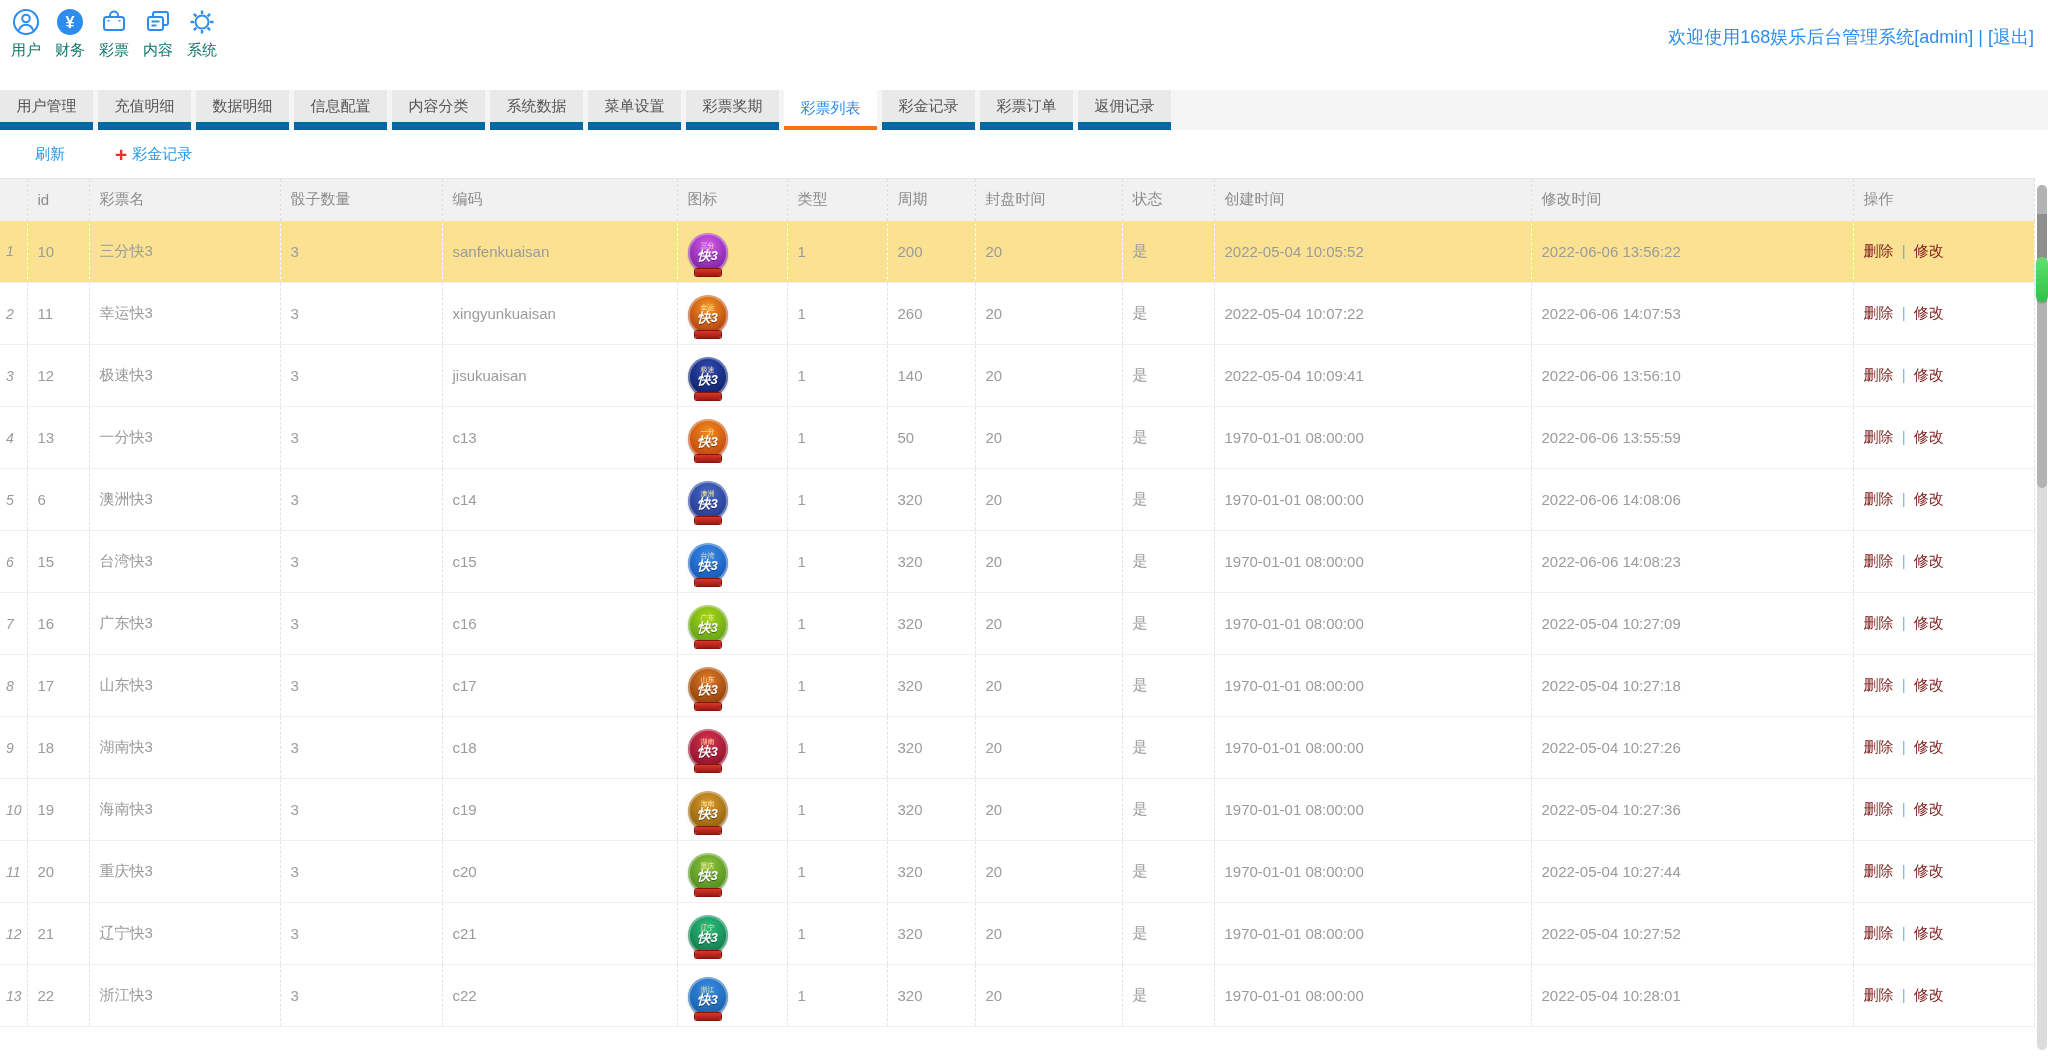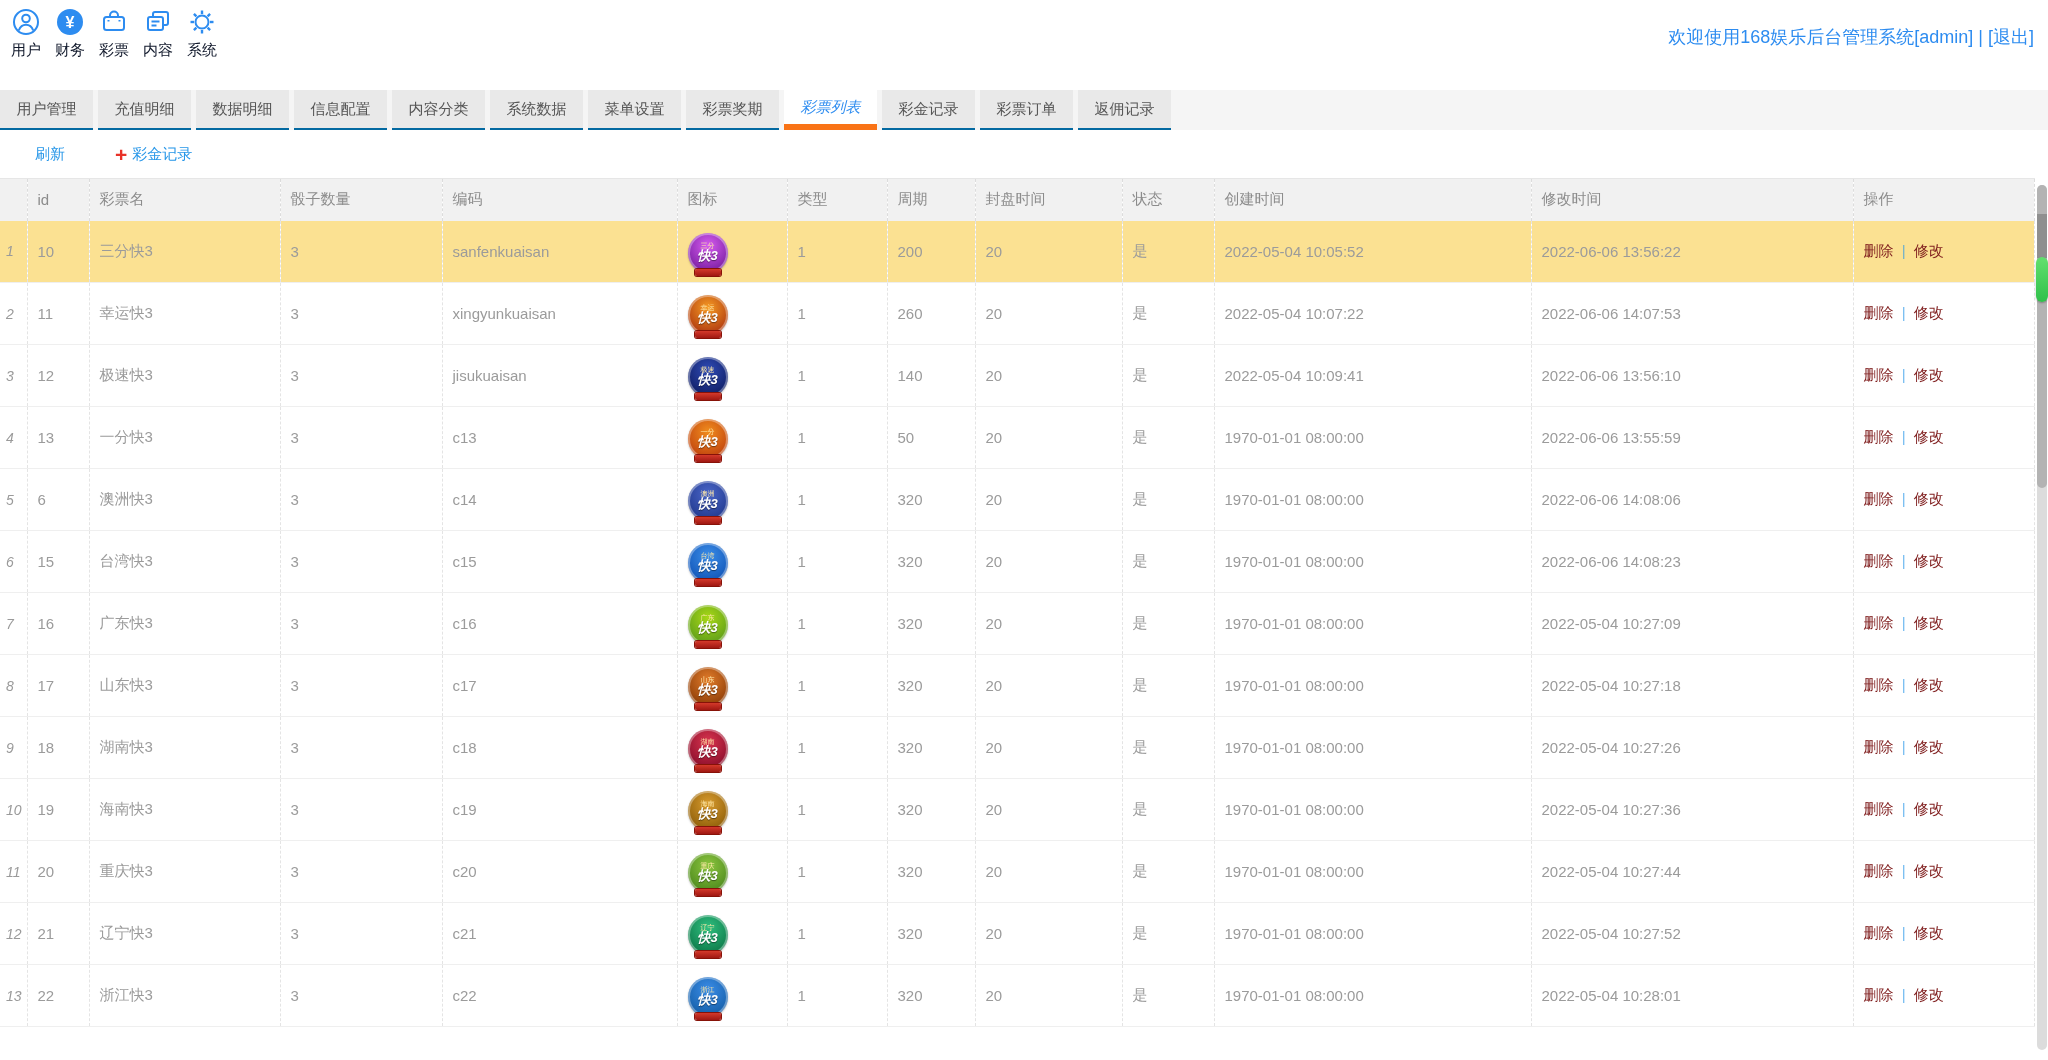--- a/index.html
+++ b/index.html
@@ -6,31 +6,31 @@
   body{
     width:2048px;height:1060px;overflow:hidden;background:#fff;
     font-family:"Liberation Sans","DejaVu Sans",sans-serif;
     position:relative;
   }
   
   .topbar{position:relative;height:90px;background:#fff;}
   .menu{position:absolute;left:4px;top:6px;display:flex;}
   .menu-item{width:44px;display:flex;flex-direction:column;align-items:center;cursor:pointer;}
   .menu-item .micon{height:32px;display:flex;align-items:center;justify-content:center;}
-  .menu-item .mlabel{font-size:15px;color:#0f172a;margin-top:3px;white-space:nowrap;}
+  .menu-item .mlabel{font-size:15px;color:#0f766e;margin-top:3px;white-space:nowrap;}
   .welcome{position:absolute;right:14px;top:25px;font-size:18px;color:#2d8cf0;white-space:nowrap;}
   .welcome a{color:#2d8cf0;text-decoration:none;cursor:pointer;}
   
   .tabbar{height:40px;background:#f5f5f5;display:flex;gap:5px;}
   .tab{
     width:93px;display:flex;align-items:center;justify-content:center;
-    background:#e9e9e9;border-bottom:2px solid #0369a1;box-sizing:border-box;
+    background:#e9e9e9;border-bottom:8px solid #0369a1;box-sizing:border-box;
     font-size:15px;color:#555;cursor:pointer;white-space:nowrap;
   }
-  .tab.active{background:#fff;border-bottom:6px solid #f97316;color:#2d8cf0;font-style:italic;}
+  .tab.active{background:#fff;border-bottom:4px solid #f97316;color:#2d8cf0;}
   
   .toolbar{height:48px;background:#fff;display:flex;align-items:center;padding-left:35px;}
   .toolbar a{font-size:15px;color:#2696e8;text-decoration:none;cursor:pointer;}
   .add-group{margin-left:50px;display:flex;align-items:center;cursor:pointer;}
   .plus{color:#e83228;font-size:21px;font-weight:bold;margin-right:5px;line-height:1;}
   
   .table-wrap{position:relative;}
   table{border-collapse:collapse;table-layout:fixed;width:2034px;}
   thead th{
     height:42px;background:#f1f1f1;border-top:1px solid #e6e6e6;

